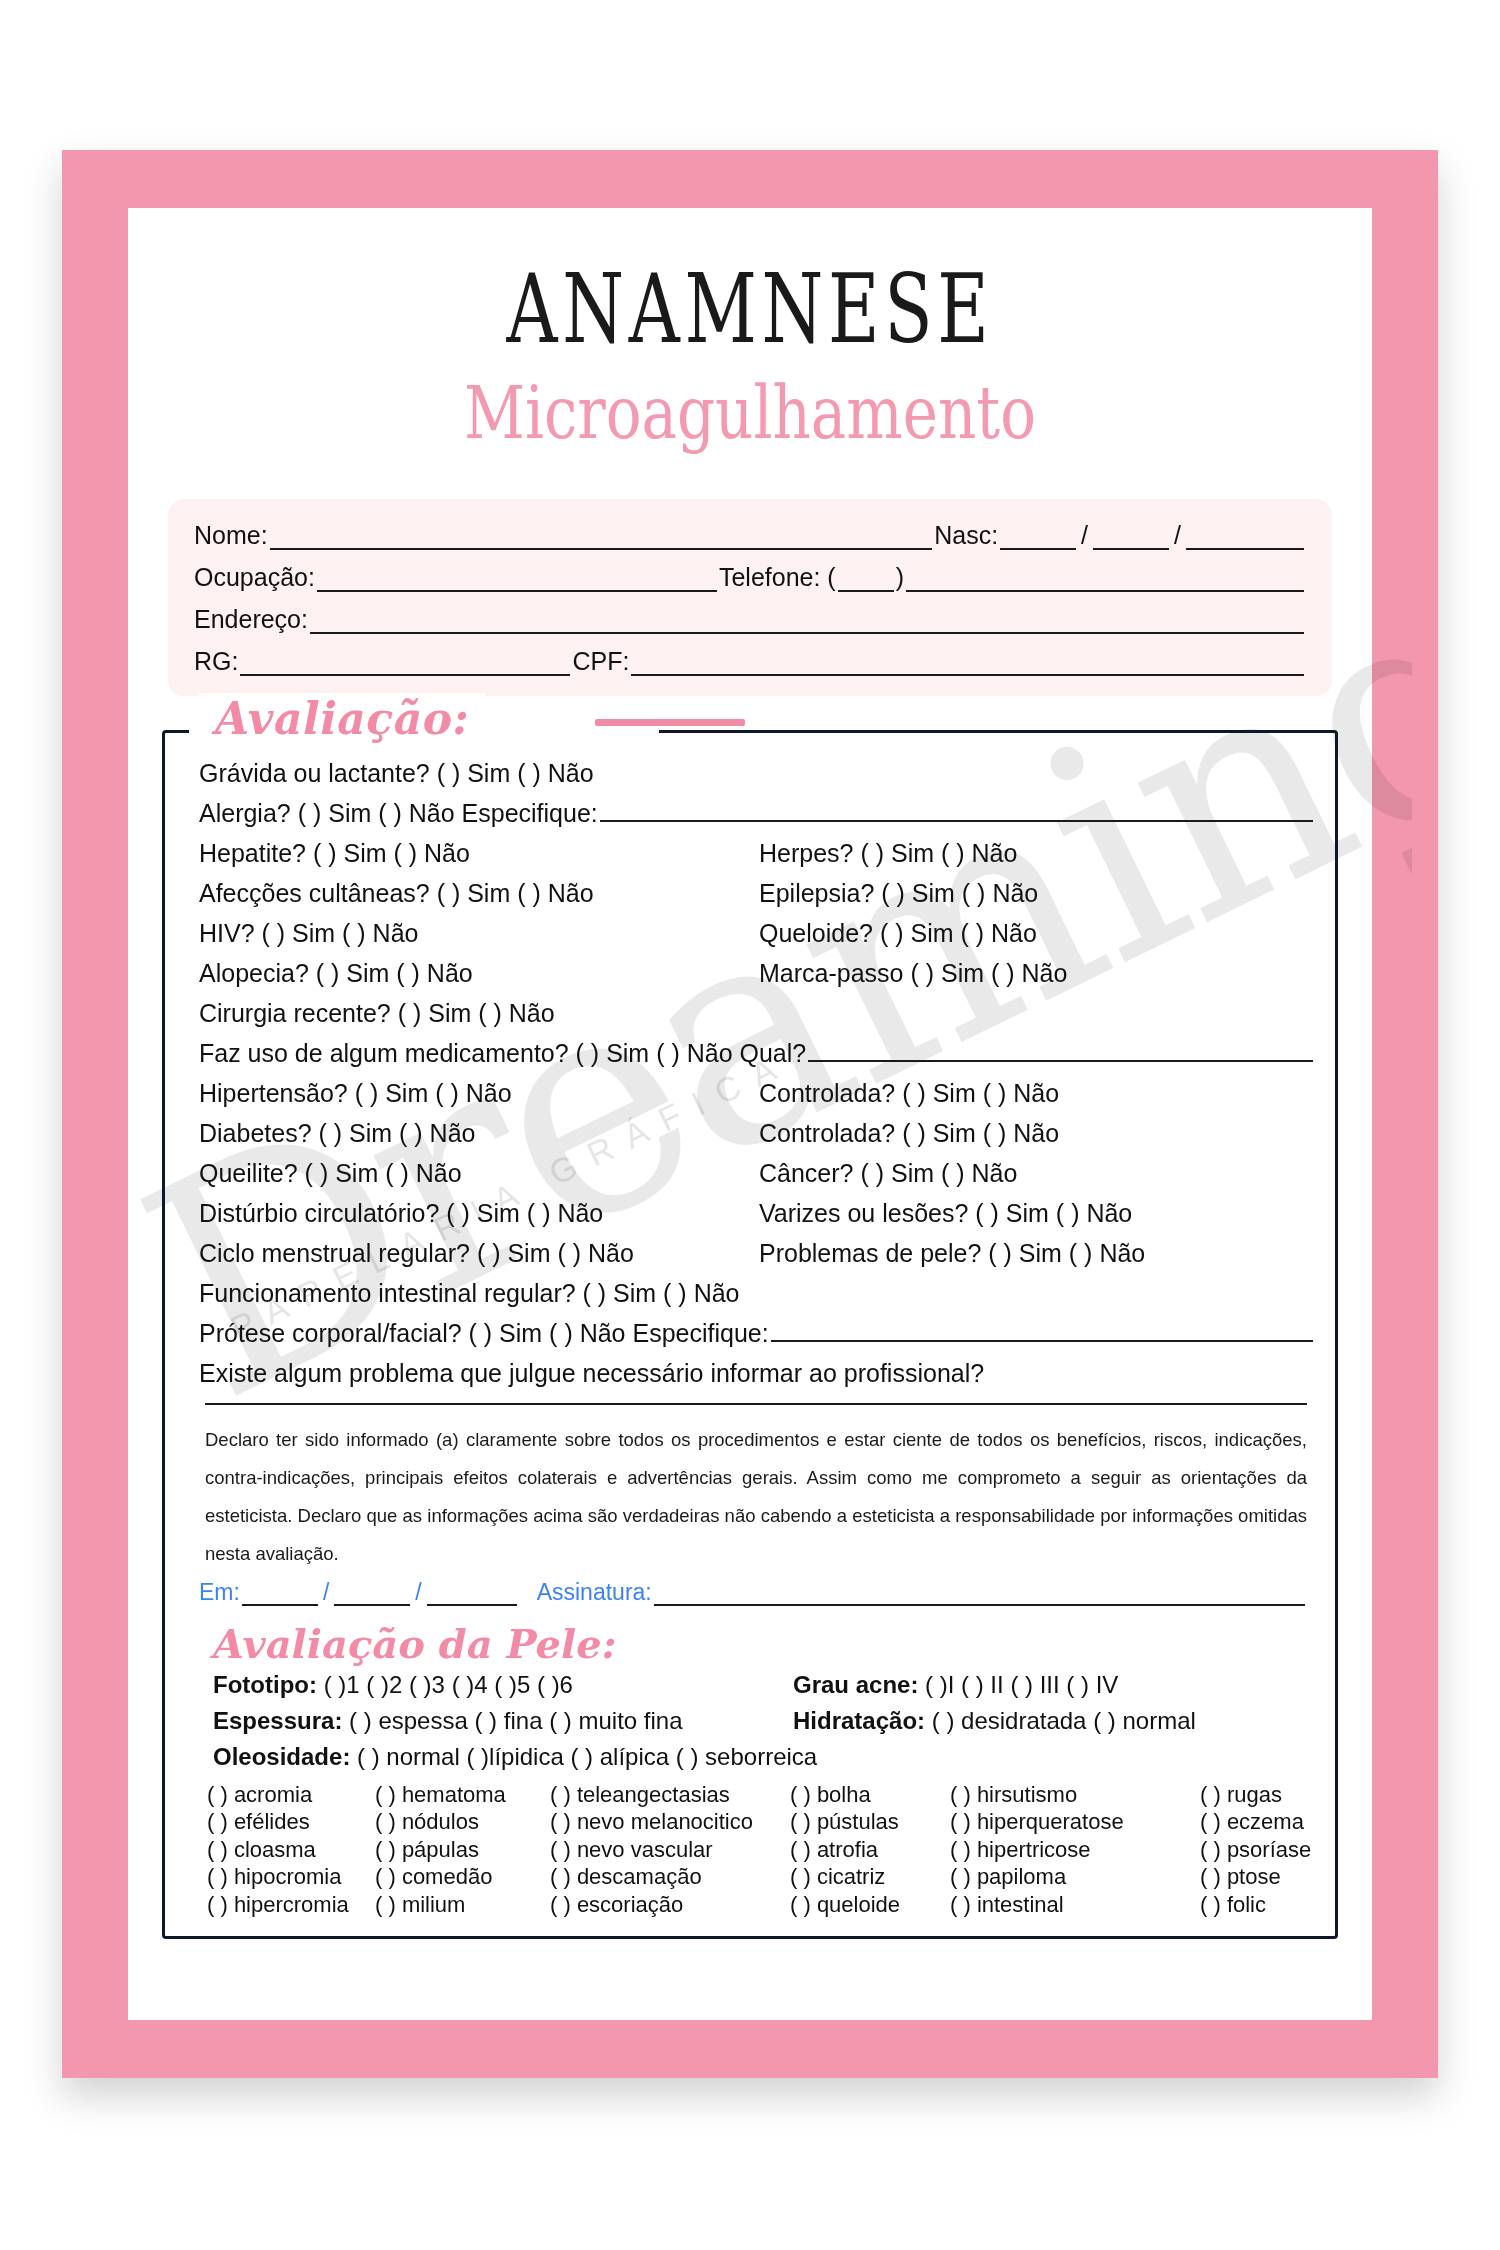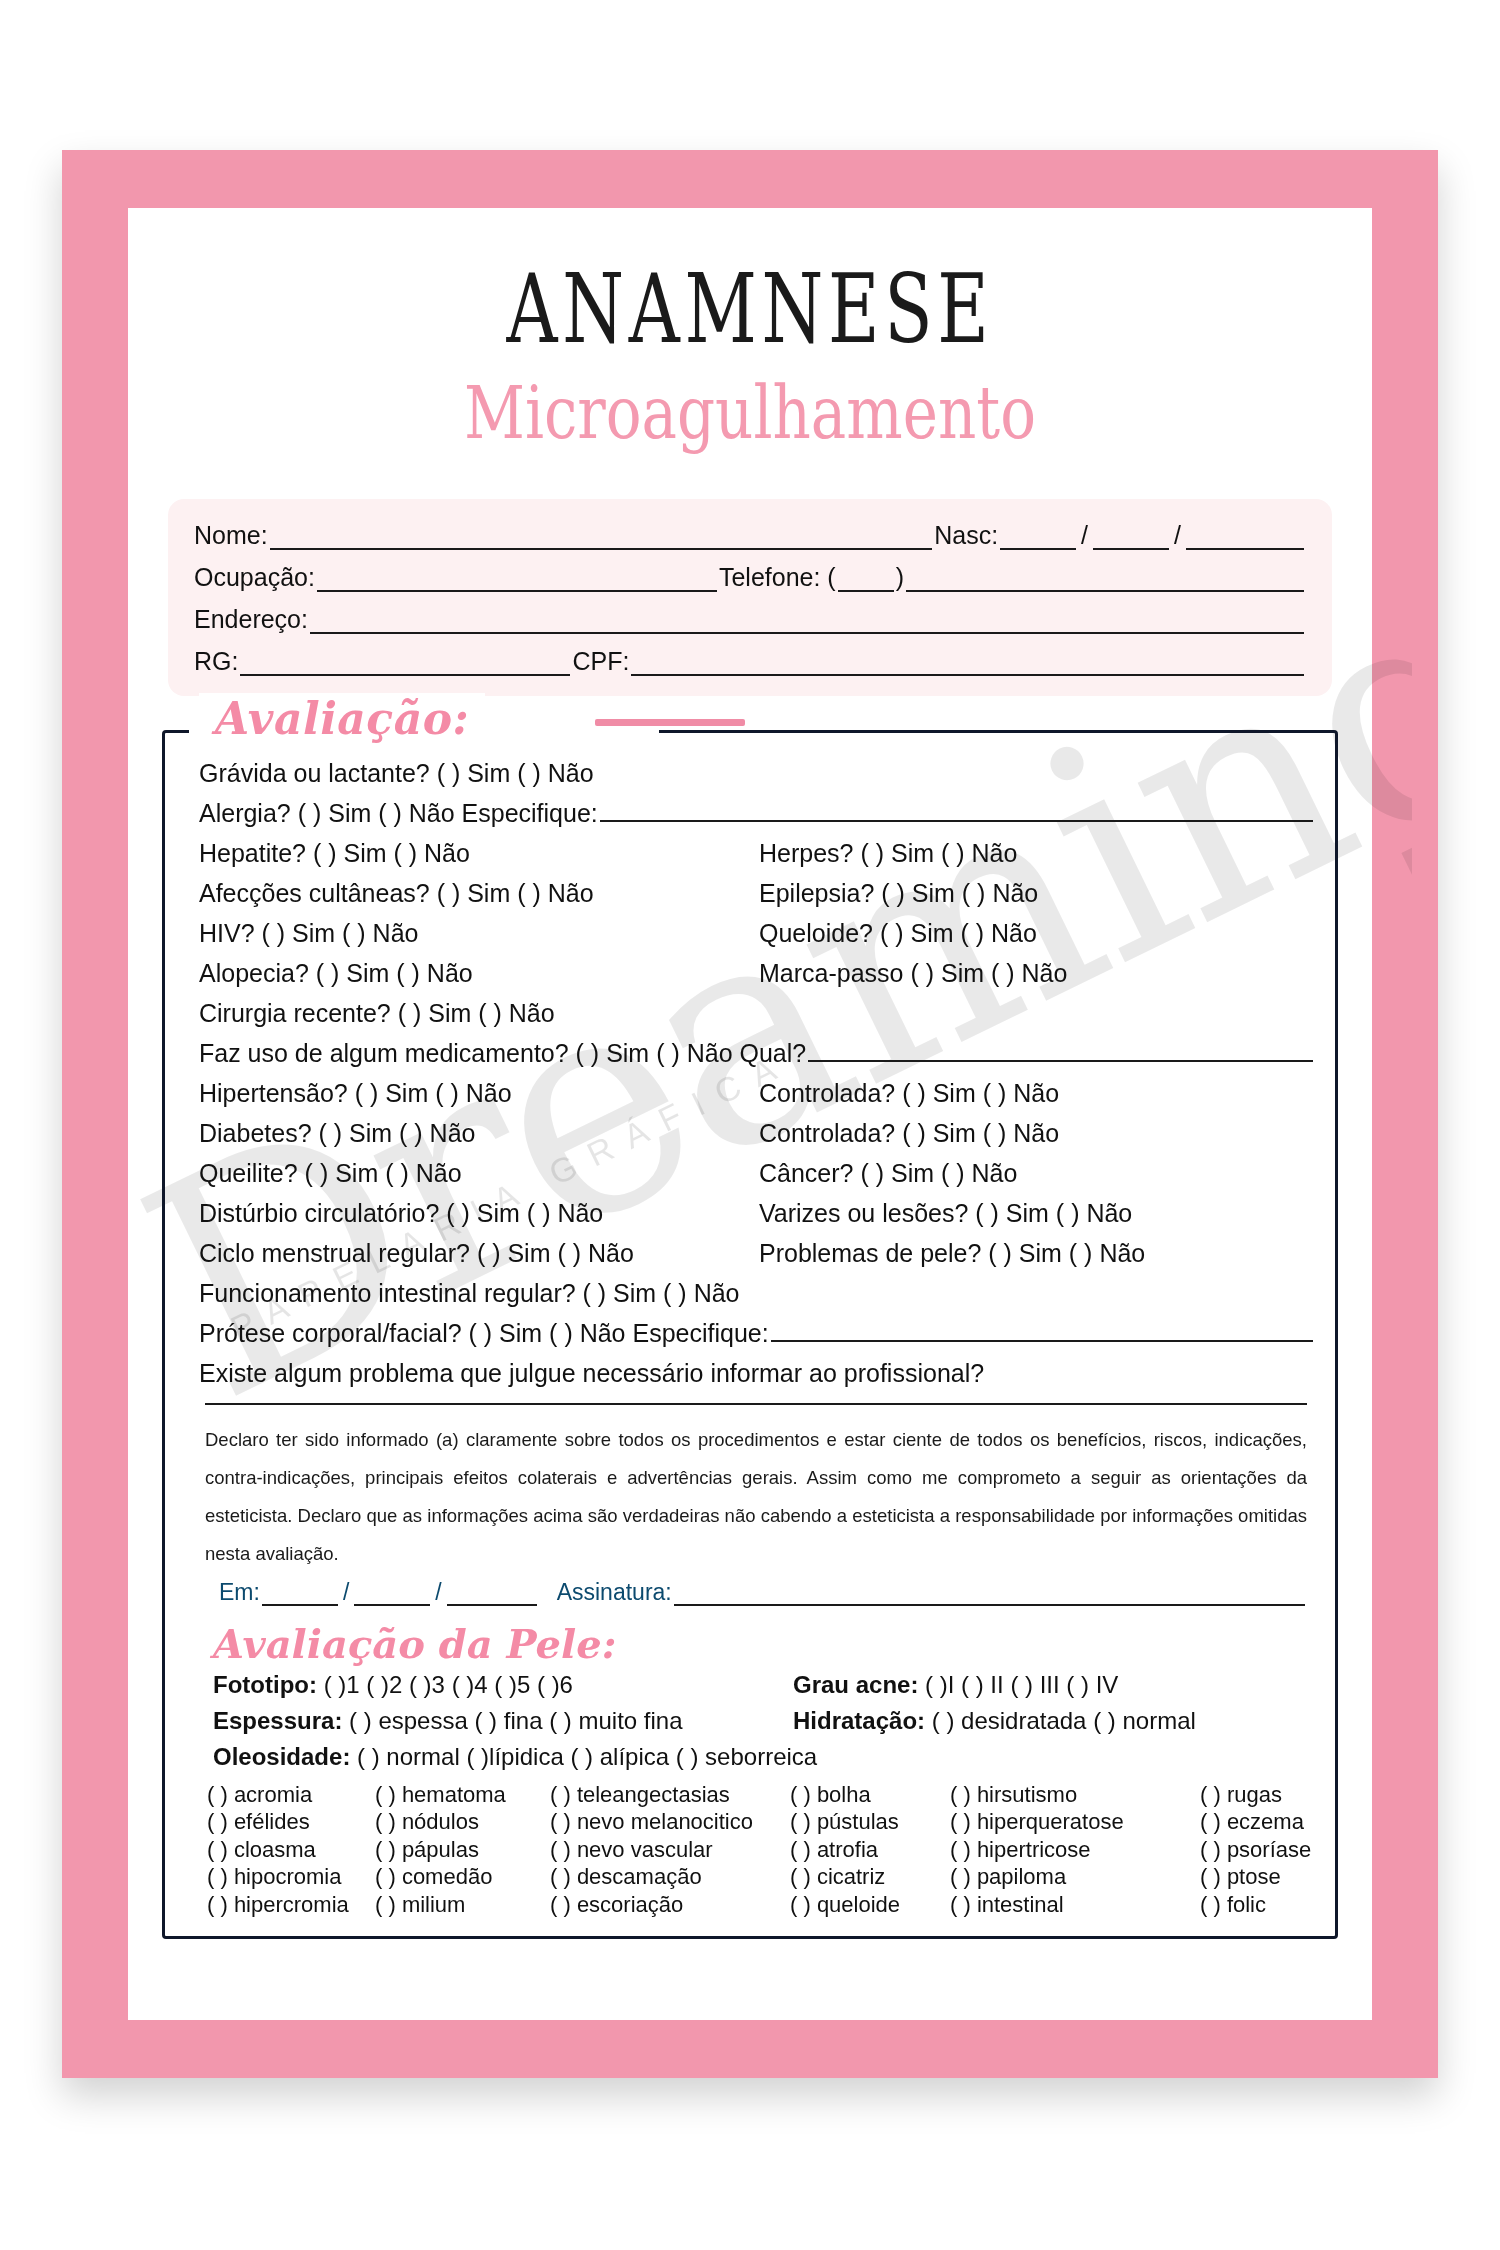--- a/index.html
+++ b/index.html
@@ -120,22 +120,22 @@
   
   .declaration{
     position:relative;z-index:5;
     margin:16px 6px 0 6px;
     font-size:18.5px; line-height:2.05;
     color:#1a1a1a; text-align:justify;
   }
   .sign-row{
     position:relative;z-index:5;
     display:flex;align-items:flex-end;
-    font-size:23px;color:#0c4a6e;
-    margin:6px 6px 0 20px;white-space:nowrap;
+    font-size:23px;color:#3b82f6;
+    margin:6px 6px 0 0;white-space:nowrap;
   }
 
   
   .skin-title{
     position:relative;z-index:5;
     margin:14px 0 4px 14px;
     font-family:"DejaVu Serif", serif;
     font-style:italic;font-weight:700;
     font-size:40px;color:#f48ba6;
   }

